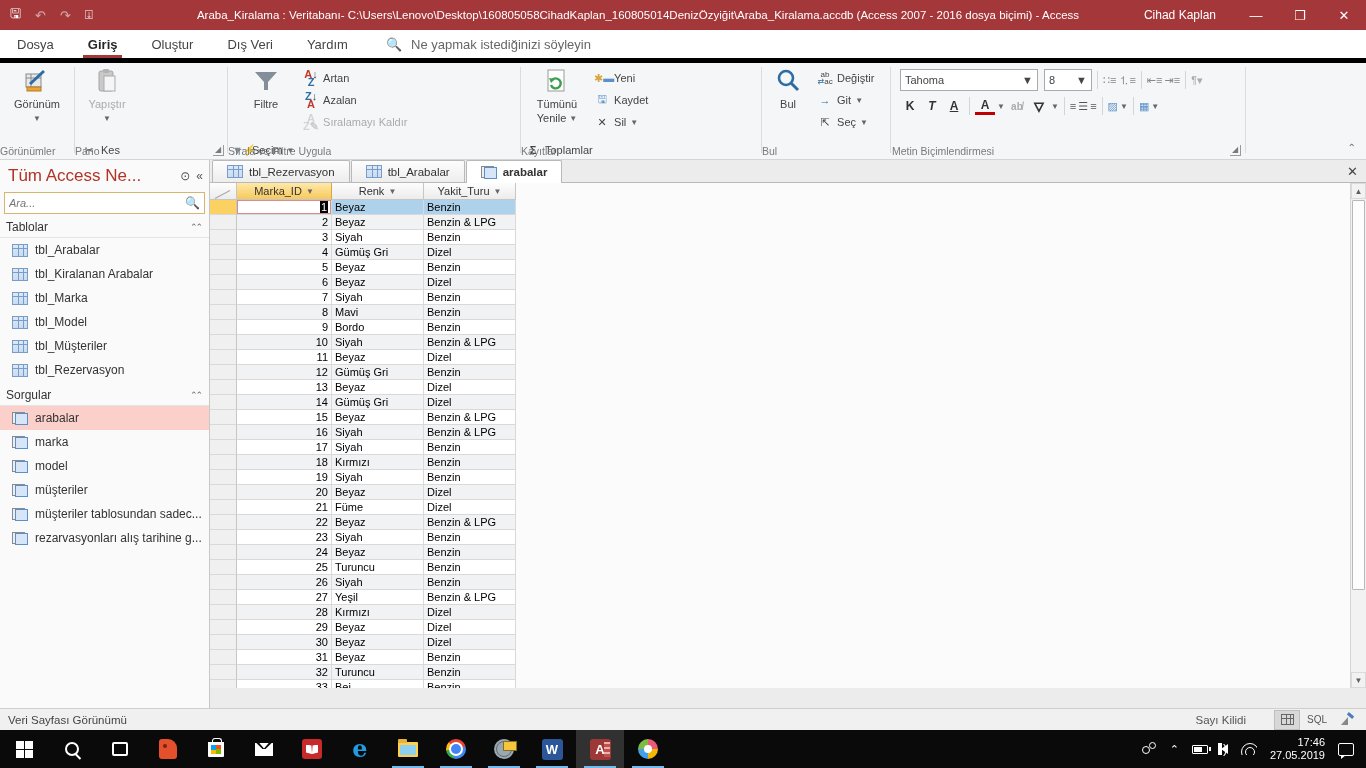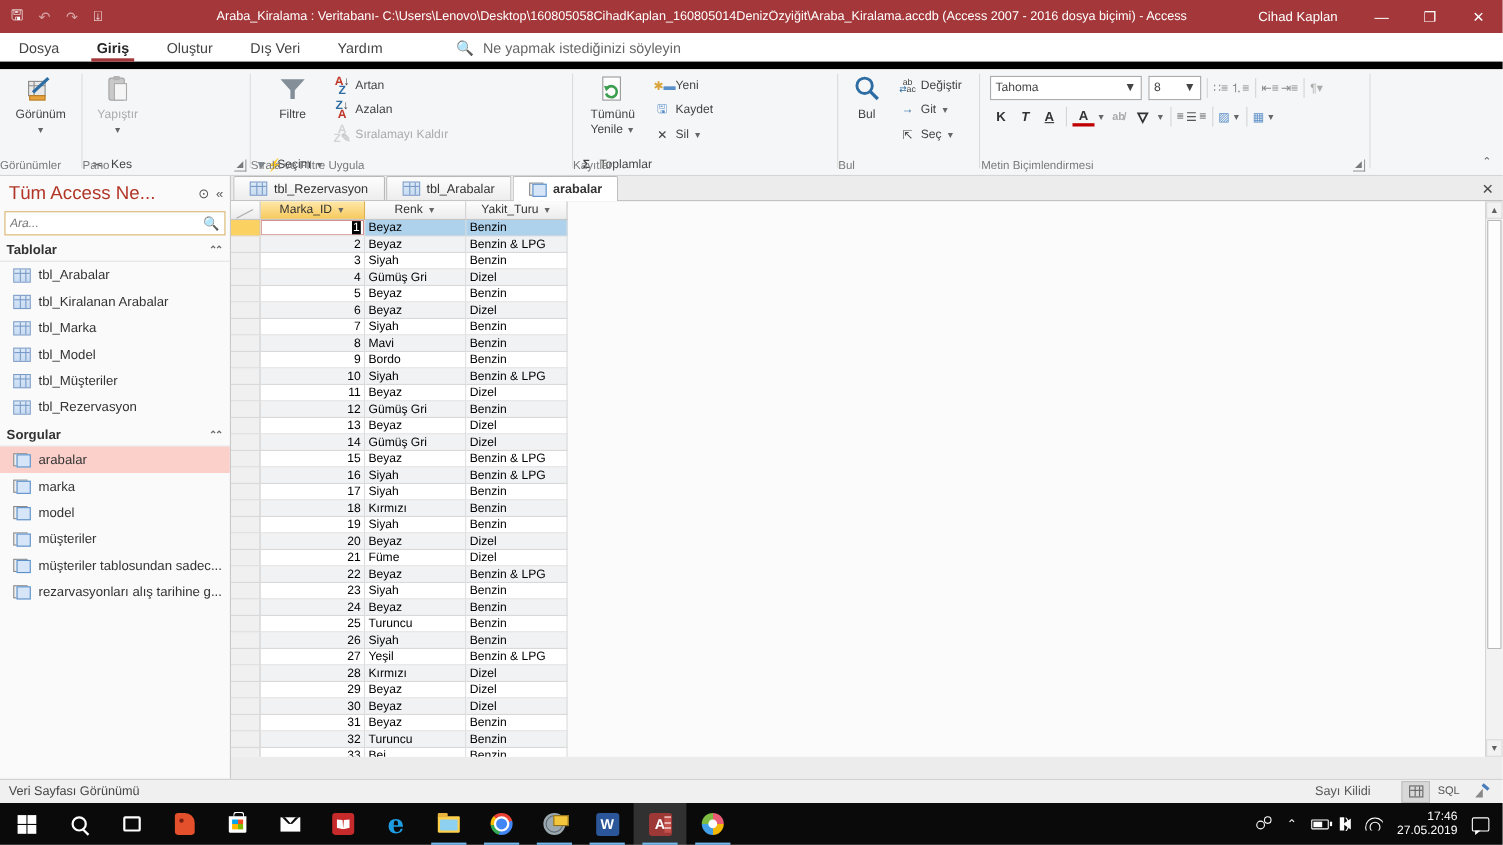--- a/index.html
+++ b/index.html
@@ -13,21 +13,21 @@
   .qat .qbtn { color:#fff; font-size:13px; cursor:default; }
   .qat .dim { opacity:.55; }
   #title-text { flex:1; text-align:center; white-space:nowrap; overflow:hidden;
     text-overflow:ellipsis; font-size:11.5px; }
   #user-name { padding:0 18px; font-size:12px; }
   .winbtn { width:44px; height:30px; display:flex; align-items:center; justify-content:center;
     color:#fff; font-size:13px; }
 
   
   #tabrow { position:absolute; left:0; top:30px; width:1366px; height:33px; background:#fff;
-    display:flex; align-items:stretch; border-bottom:7px solid #000000;gap:28px; }
+    display:flex; align-items:stretch; border-bottom:5px solid #000000; }
   .rtab { padding:0 17px; display:flex; align-items:center; font-size:13px; color:#444;
     position:relative; cursor:default; }
   .rtab.active { color:#262626; font-weight:bold; }
   .rtab.active::after { content:""; position:absolute; left:12px; right:12px; bottom:0;
     height:3px; background:#A4373A; }
   #tellme { display:flex; align-items:center; gap:8px; color:#666; font-size:13px; margin-left:22px; }
   #tellme .mag { color:#777; font-size:13px; }
 
   
   #ribbon { position:absolute; left:0; top:63px; width:1366px; height:97px; background:#F5F6F7;
@@ -66,21 +66,21 @@
   #navpane { position:absolute; left:0; top:160px; width:210px; height:548px; background:#FAFAFA;
     border-right:1px solid #C8C8C8; overflow:hidden; }
   #nav-title { display:flex; align-items:center; height:32px; padding:0 6px 0 8px; }
   #nav-title .nt { color:#B13426; font-size:17px; flex:1; white-space:nowrap; overflow:hidden; }
   #nav-title .ni { color:#555; font-size:12px; margin-left:6px; }
   #nav-search { margin:0 4px; height:22px; border:1px solid #D8B56F; background:#fff;
     display:flex; align-items:center; padding:0 4px; }
   #nav-search input { border:none; outline:none; flex:1; font-size:11px; font-style:italic;
     color:#666; width:100%; background:transparent; font-family:inherit; }
   .nav-sec-header { display:flex; align-items:center; height:22px; padding:0 8px 0 6px;
-    font-weight:bold; font-size:12px; color:#333; border-bottom:1px solid #E4E4E4; margin-top:2px; }
+    font-weight:normal; font-size:12px; color:#333; border-bottom:1px solid #E4E4E4; margin-top:2px; }
   .nav-sec-header .chev { margin-left:auto; color:#666; font-size:9px; letter-spacing:-2px; }
   .nav-item { display:flex; align-items:center; gap:7px; height:24px; padding-left:12px;
     font-size:12px; color:#333; cursor:default; }
   .nav-item.selected { background:#FBD0CB; }
   .tbl-ico { width:16px; height:13px; border:1px solid #7A9CC8; background:
     linear-gradient(#DCE9F7,#C8DCF2); position:relative; flex:0 0 16px; }
   .tbl-ico::before { content:""; position:absolute; left:0; right:0; top:3px; height:1px; background:#7A9CC8; }
   .tbl-ico::after { content:""; position:absolute; top:0; bottom:0; left:5px; width:1px; background:#7A9CC8;
     box-shadow:5px 0 0 #7A9CC8; }
   .qry-ico { width:16px; height:13px; position:relative; flex:0 0 16px; }

